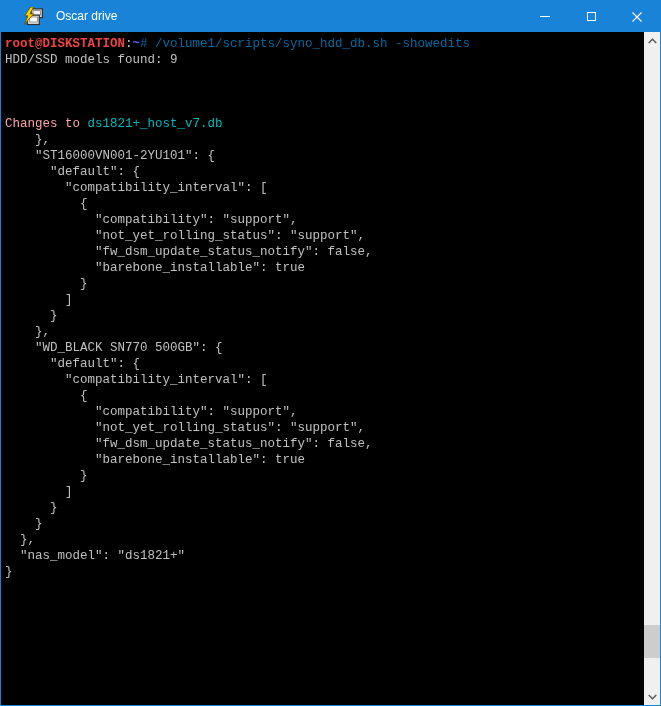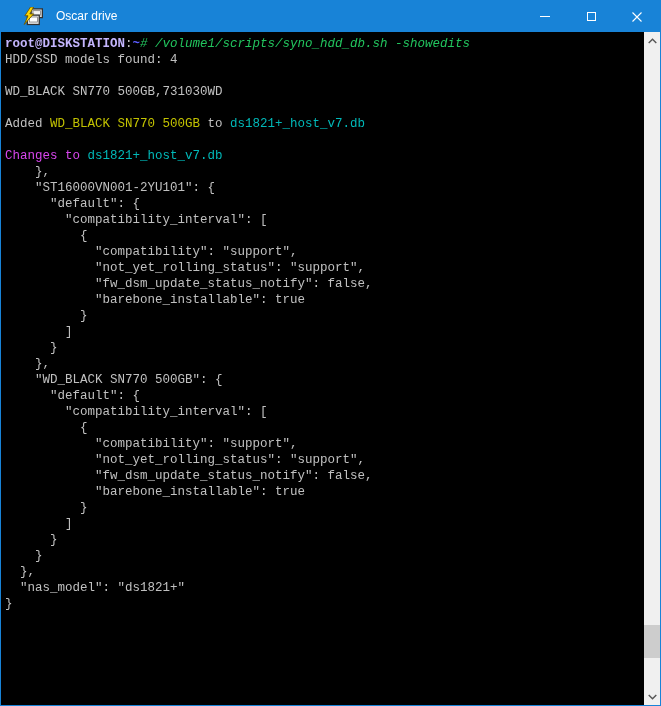--- a/index.html
+++ b/index.html
@@ -97,28 +97,26 @@
       </div>
       <div class="caption-btn">
         <svg width="10" height="10" viewBox="0 0 10 10">
           <path d="M0.5 0.5 L9.5 9.5 M9.5 0.5 L0.5 9.5" stroke="#ffffff" stroke-width="1.1" fill="none"></path>
         </svg>
       </div>
     </div>
   </div>
 
   <div class="terminal">
-      <div class="line"><span class="b" style="color: #c4b5fd; margin-top: 8px;">root@DISKSTATION</span><span style="color: rgb(192, 192, 192);">:</span><span class="b" style="color: rgb(92, 92, 255);">~</span><span style="color: #22c55e; font-style: italic;"># /volume1/scripts/syno_hdd_db.sh -showedits</span></div>
-      <div class="line"><span style="color: rgb(192, 192, 192);">HDD/SSD models found: 4</span></div>
+      <div class="line"><span class="b" style="color: #ef4444; margin-top: 8px;">root@DISKSTATION</span><span style="color: rgb(192, 192, 192);">:</span><span class="b" style="color: rgb(92, 92, 255);">~</span><span style="color: #0369a1;"># /volume1/scripts/syno_hdd_db.sh -showedits</span></div>
+      <div class="line"><span style="color: rgb(192, 192, 192);">HDD/SSD models found: 9</span></div>
       <div class="line"><span style="color: rgb(192, 192, 192);"></span></div>
-      <div class="line"><span style="color: rgb(192, 192, 192);">WD_BLACK SN770 500GB,731030WD</span></div>
       <div class="line"><span style="color: rgb(192, 192, 192);"></span></div>
-      <div class="line"><span style="color: rgb(192, 192, 192);">Added </span><span style="color: rgb(194, 194, 0);">WD_BLACK SN770 500GB</span><span style="color: rgb(192, 192, 192);"> to </span><span style="color: rgb(0, 185, 185);">ds1821+_host_v7.db</span></div>
       <div class="line"><span style="color: rgb(192, 192, 192);"></span></div>
-      <div class="line"><span style="color: #d946ef;">Changes to </span><span style="color: rgb(0, 185, 185);">ds1821+_host_v7.db</span></div>
+      <div class="line"><span style="color: #fca5a5;">Changes to </span><span style="color: rgb(0, 185, 185);">ds1821+_host_v7.db</span></div>
       <div class="line"><span style="color: rgb(192, 192, 192);">    },</span></div>
       <div class="line"><span style="color: rgb(192, 192, 192);">    "ST16000VN001-2YU101": {</span></div>
       <div class="line"><span style="color: rgb(192, 192, 192);">      "default": {</span></div>
       <div class="line"><span style="color: rgb(192, 192, 192);">        "compatibility_interval": [</span></div>
       <div class="line"><span style="color: rgb(192, 192, 192);">          {</span></div>
       <div class="line"><span style="color: rgb(192, 192, 192);">            "compatibility": "support",</span></div>
       <div class="line"><span style="color: rgb(192, 192, 192);">            "not_yet_rolling_status": "support",</span></div>
       <div class="line"><span style="color: rgb(192, 192, 192);">            "fw_dsm_update_status_notify": false,</span></div>
       <div class="line"><span style="color: rgb(192, 192, 192);">            "barebone_installable": true</span></div>
       <div class="line"><span style="color: rgb(192, 192, 192);">          }</span></div>

